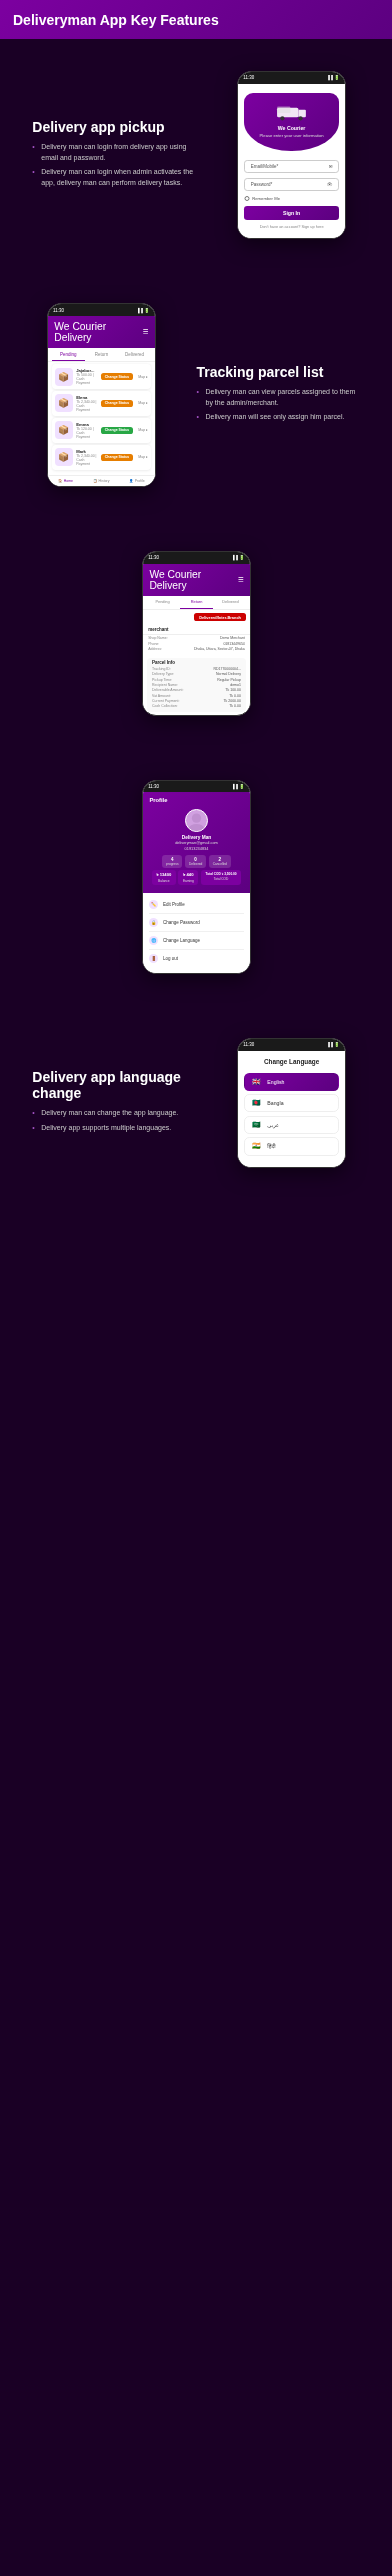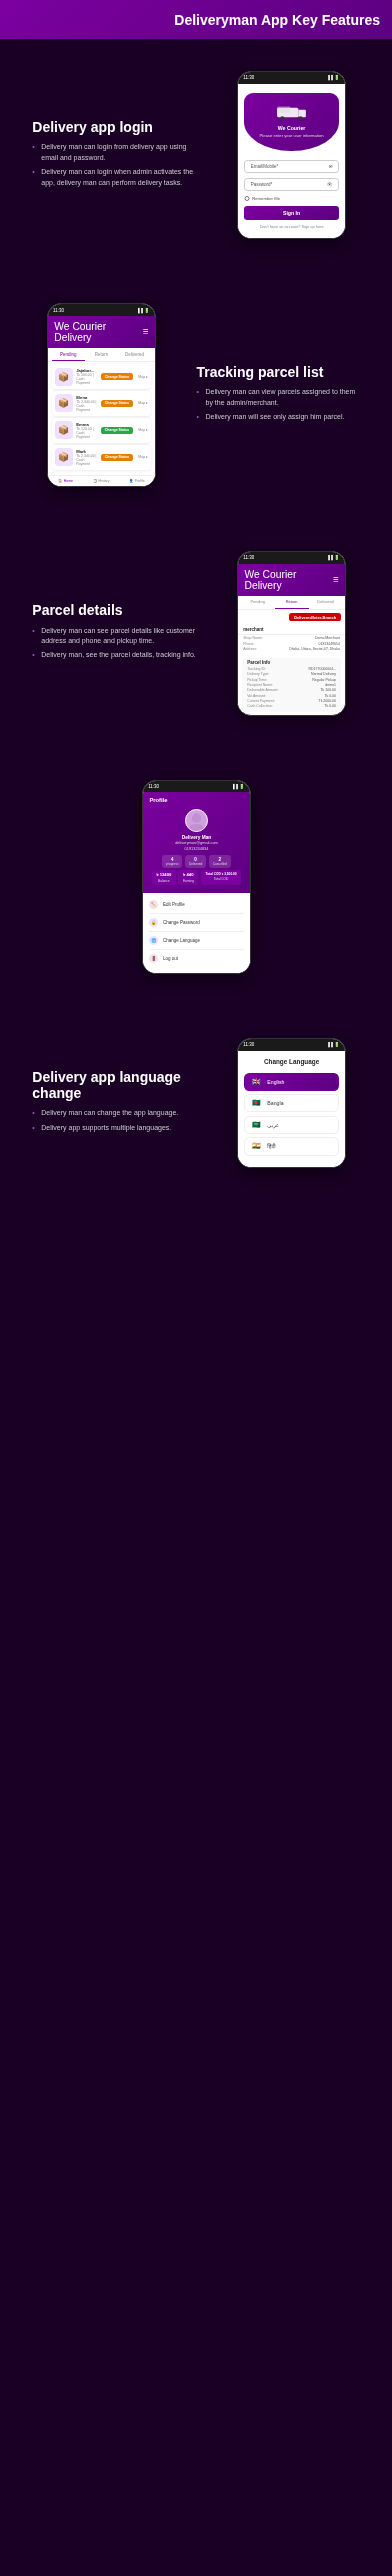--- a/index.html
+++ b/index.html
@@ -7,21 +7,21 @@
       width: 393px;
       background: #1a0025;
       font-family: Arial, sans-serif;
       color: #fff;
     }
 
     
     .header {
       background: linear-gradient(135deg, #7c00a0, #5c0080);
       padding: 11.6px 13px;
-      text-align: right;
+      text-align: left;
     }
     .header-title {
       color: #fff;
       font-size: 14px;
       font-weight: bold;
     }
 
     
     .section {
       display: flex;
@@ -478,21 +478,21 @@
   </style>
 </head>
 <body>
 
 <div class="header">
   <h1 class="header-title">Deliveryman App Key Features</h1>
 </div>
 
 <div class="section left-text section-1 dot-pattern" style="padding-top:32px;padding-bottom:32px;">
   <div class="text-block">
-    <h2>Delivery app login</h2>
+    <h2>Delivery app pickup</h2>
     <ul>
       <li>Delivery man can login from delivery app using email and password.</li>
       <li>Delivery man can login when admin activates the app, delivery man can perform delivery tasks.</li>
     </ul>
   </div>
   <div class="phone-wrap">
     <div class="phone">
       <div class="phone-status-bar">
         <span>11:30</span>
         <span>▐▐ 🔋</span>
@@ -596,27 +596,20 @@
           <div class="dash-nav-item active">🏠 Home</div>
           <div class="dash-nav-item">📋 History</div>
           <div class="dash-nav-item">👤 Profile</div>
         </div>
       </div>
     </div>
   </div>
 </div>
 
 <div class="section left-text section-3 dot-pattern" style="padding-top:32px;padding-bottom:32px;">
-  <div class="text-block">
-    <h2>Parcel details</h2>
-    <ul>
-      <li>Delivery man can see parcel details like customer address and phone and pickup time.</li>
-      <li>Delivery man, see the parcel details, tracking info.</li>
-    </ul>
-  </div>
   <div class="phone-wrap">
     <div class="phone">
       <div class="phone-status-bar">
         <span>11:30</span>
         <span>▐▐ 🔋</span>
       </div>
       <div class="parcel-screen">
         <div class="dash-header">
           <span>We Courier Delivery</span>
           <span style="color:#fff;font-size:6.4px;">☰</span>

